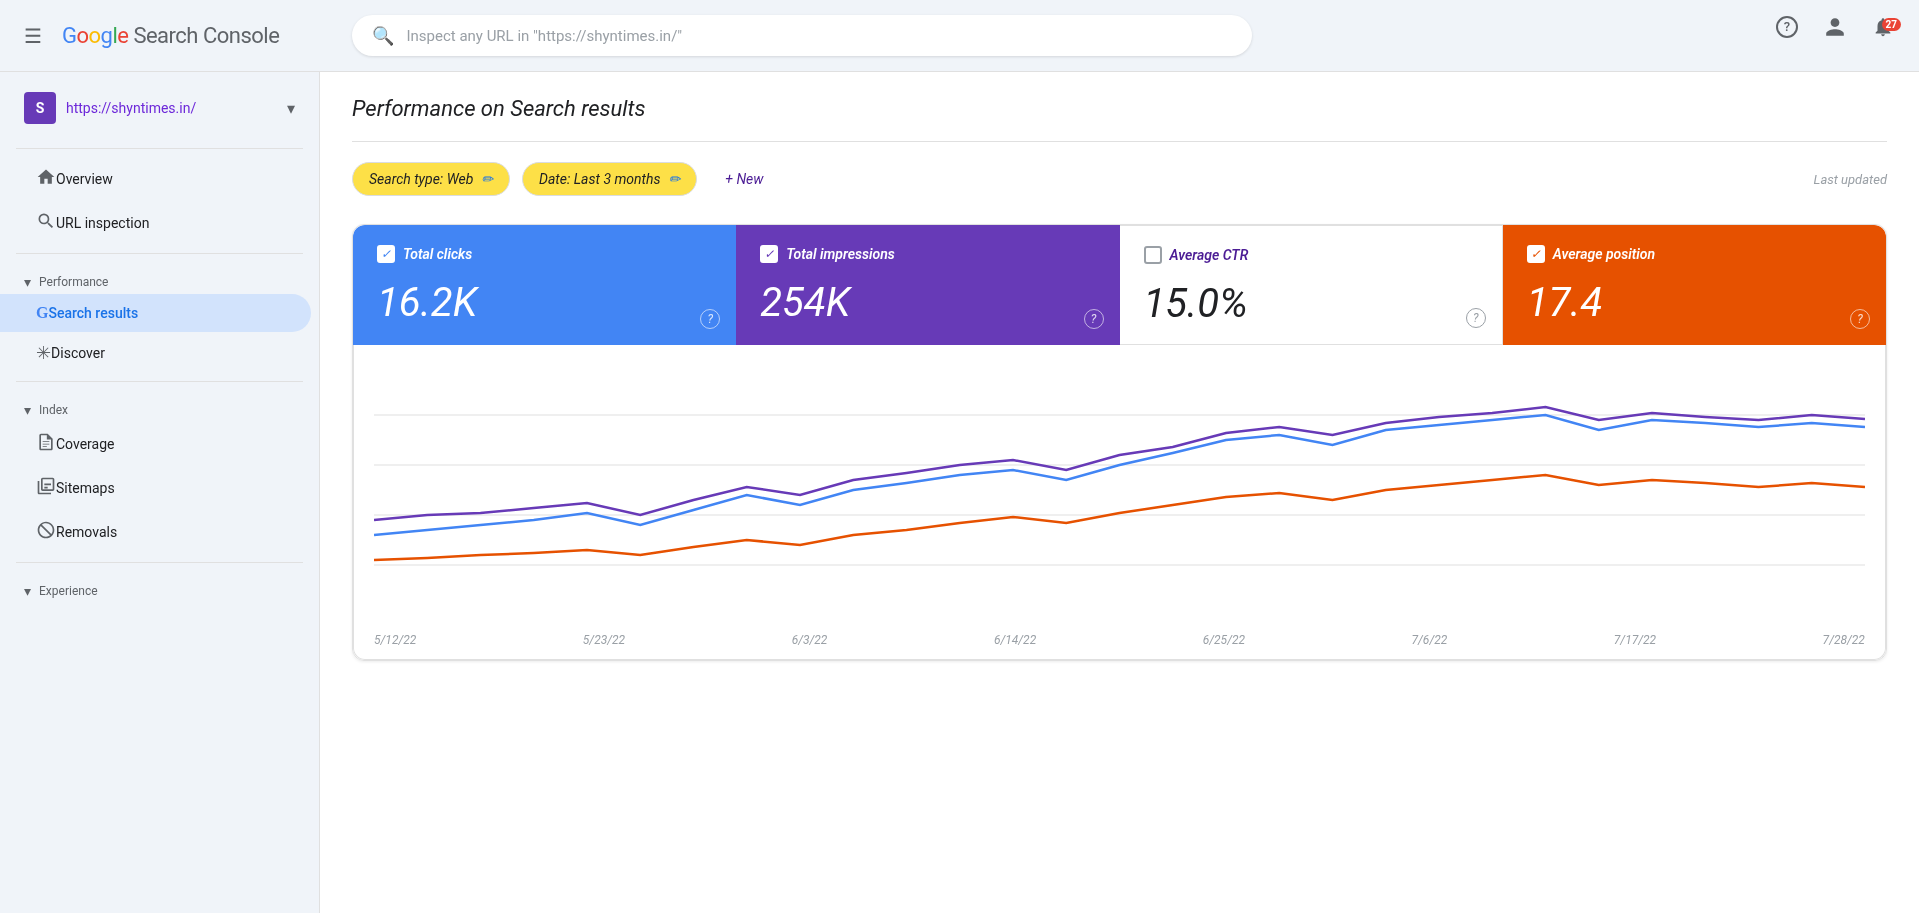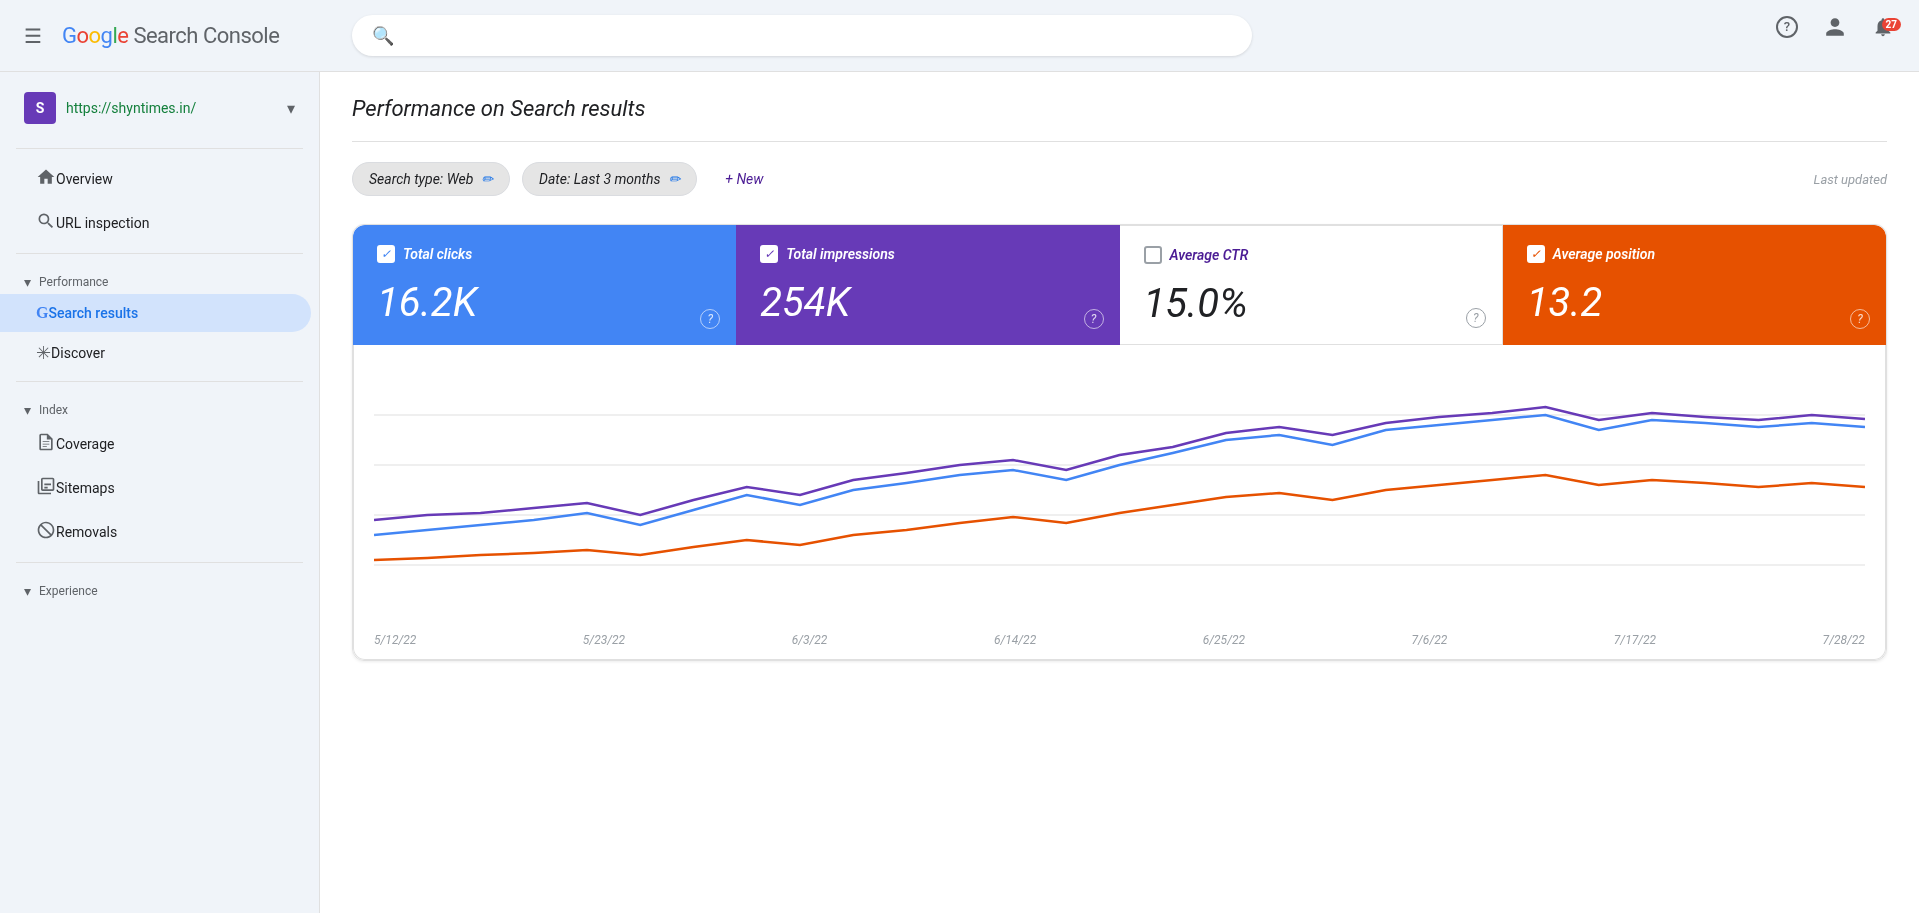--- a/index.html
+++ b/index.html
@@ -109,21 +109,21 @@
     }
     .property-icon {
       width: 32px; height: 32px;
       background: #673ab7;
       border-radius: 4px;
       display: flex; align-items: center; justify-content: center;
       color: white;
       font-size: 14px;
       font-weight: 700;
     }
-    .property-url { font-size: 14px; color: #15803d; flex: 1; }
+    .property-url { font-size: 14px; color: #6d28d9; flex: 1; }
     .property-dropdown { color: #5f6368; font-size: 16px; }
 
     .nav-item {
       display: flex;
       align-items: center;
       padding: 10px 36px;
       cursor: pointer;
       font-size: 14px;
       color: #202124;
       border-radius: 0 24px 24px 0;
@@ -175,21 +175,21 @@
     .filter-chip {
       display: flex;
       align-items: center;
       gap: 8px;
       padding: 8px 16px;
       border: 1px solid #dadce0;
       border-radius: 20px;
       font-size: 14px;
       color: #202124;
       cursor: pointer;
-      background: #e5e5e5;
+      background: #fde047;
     }
     .filter-chip .edit-icon { color: #1a73e8; font-size: 14px; }
     .new-filter-btn {
       display: flex;
       align-items: center;
       gap: 6px;
       padding: 8px 16px;
       font-size: 14px;
       color: #4c1d95;
       cursor: pointer;
@@ -313,20 +313,21 @@
 <header class="header">
   <div class="header-left">
     <div class="hamburger">☰</div>
     <div class="logo">
       <span class="logo-g">G</span><span class="logo-o1">o</span><span class="logo-o2">o</span><span class="logo-g2">g</span><span class="logo-l">l</span><span class="logo-e">e</span><span class="logo-rest"> Search Console</span>
     </div>
   </div>
 
   <div class="search-bar">
     <span class="search-bar-icon">🔍</span>
+    <span class="search-bar-text">Inspect any URL in "https://shyntimes.in/"</span>
   </div>
 
   <div class="header-right">
     <div class="icon-btn">
       <span style="font-size:18px; font-weight:500; color:#5f6368; border:2px solid #5f6368; border-radius:50%; width:22px; height:22px; display:flex; align-items:center; justify-content:center; font-size:13px;">?</span>
     </div>
     <div class="icon-btn">
       <svg width="22" height="22" viewBox="0 0 24 24" fill="#5f6368">
         <path d="M12 12c2.7 0 4.8-2.1 4.8-4.8S14.7 2.4 12 2.4 7.2 4.5 7.2 7.2 9.3 12 12 12zm0 2.4c-3.2 0-9.6 1.6-9.6 4.8v2.4h19.2v-2.4c0-3.2-6.4-4.8-9.6-4.8z"></path>
       </svg>
@@ -484,21 +485,21 @@
           </div>
           <div class="metric-value">15.0%</div>
           <div class="metric-help" style="border-color:#9aa0a6; color:#9aa0a6;">?</div>
         </div>
 
         <div class="metric-card orange">
           <div class="metric-header">
             <div class="metric-checkbox checked orange-check">✓</div>
             <span class="metric-label">Average position</span>
           </div>
-          <div class="metric-value">13.2</div>
+          <div class="metric-value">17.4</div>
           <div class="metric-help">?</div>
         </div>
 
       </div>
 
       <div class="chart-container">
         <div class="chart-area">
           <svg class="chart-svg" viewBox="0 0 1400 220" preserveAspectRatio="none">
 
             <line x1="0" y1="50" x2="1400" y2="50" stroke="#e0e0e0" stroke-width="1"></line>

